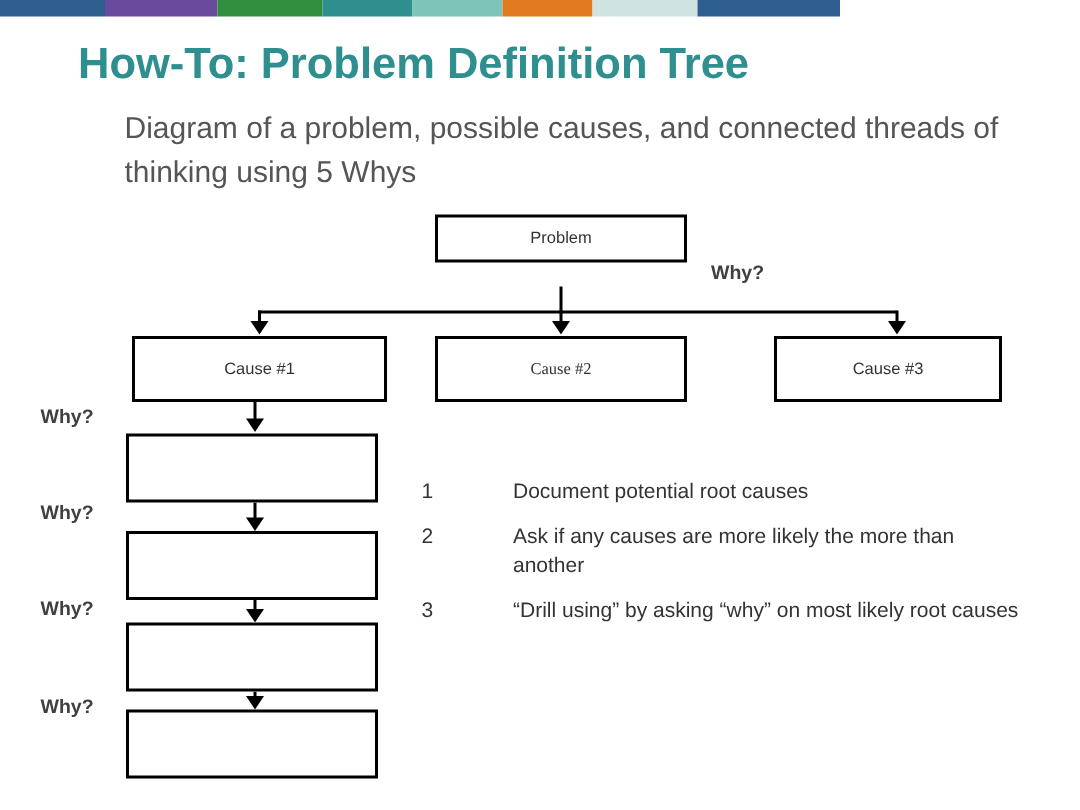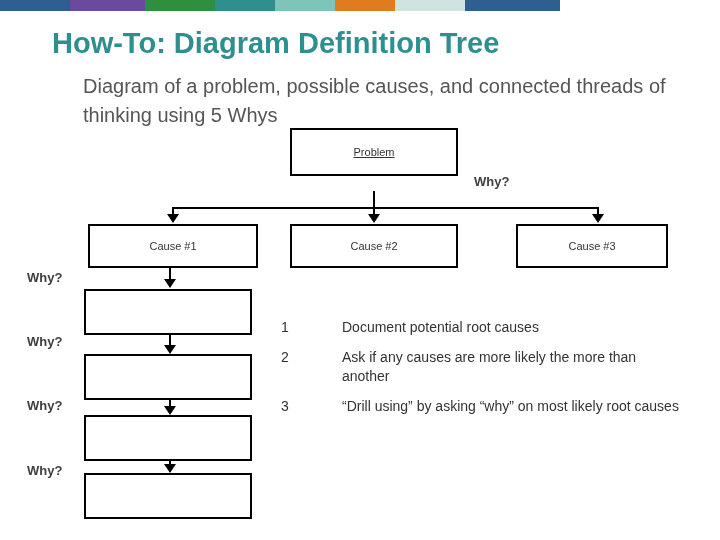--- a/index.html
+++ b/index.html
@@ -57,25 +57,25 @@
     box-sizing: border-box;
     display: flex;
     align-items: center;
     justify-content: center;
     text-align: center;
     font-size: 11px;
     color: #333333;
   }
 
   
-  #problem-box { left: 290px; top: 128px; width: 168px; height: 48px; text-decoration: underline; }
+  #problem-box { left: 290px; top: 143px; width: 168px; height: 32px; }
 
   
   #cause1-box { left: 88px;  top: 224px; width: 170px; height: 44px; }
-  #cause2-box { left: 290px; top: 224px; width: 168px; height: 44px; }
+  #cause2-box { left: 290px; top: 224px; width: 168px; height: 44px; font-family: Liberation Serif, serif; }
   #cause3-box { left: 516px; top: 224px; width: 152px; height: 44px; }
 
   
   .why-box { left: 84px; width: 168px; height: 46px; }
   #why-box-1 { top: 289px; }
   #why-box-2 { top: 354px; }
   #why-box-3 { top: 415px; }
   #why-box-4 { top: 473px; }
 
   
@@ -138,21 +138,21 @@
     <div class="seg" style="background: rgb(106, 74, 156); width: 75px;"></div>
     <div class="seg" style="background: rgb(47, 143, 63); width: 70px;"></div>
     <div class="seg" style="background: rgb(47, 143, 143); width: 60px;"></div>
     <div class="seg" style="background: rgb(127, 196, 184); width: 60px;"></div>
     <div class="seg" style="background: rgb(224, 123, 31); width: 60px;"></div>
     <div class="seg" style="background: rgb(207, 227, 224); width: 70px;"></div>
     <div class="seg" style="background: rgb(46, 95, 143); width: 95px;"></div>
     <div class="seg" style="background: rgb(255, 255, 255); width: 160px;"></div>
   </div>
 
-<div id="title">How-To: Diagram Definition Tree</div>
+<div id="title">How-To: Problem Definition Tree</div>
 
 <div id="subtitle">Diagram of a problem, possible causes, and connected threads of thinking using 5 Whys</div>
 
 <div class="line vline" style="left:373px; top:191px; height:18px;"></div>
 
 <div class="line hline" style="left:172px; top:207px; width:426px;"></div>
 
 <div class="line vline" style="left:172px; top:207px; height:9px;"></div>
 <div class="line vline" style="left:373px; top:207px; height:9px;"></div>
 <div class="line vline" style="left:597px; top:207px; height:9px;"></div>

